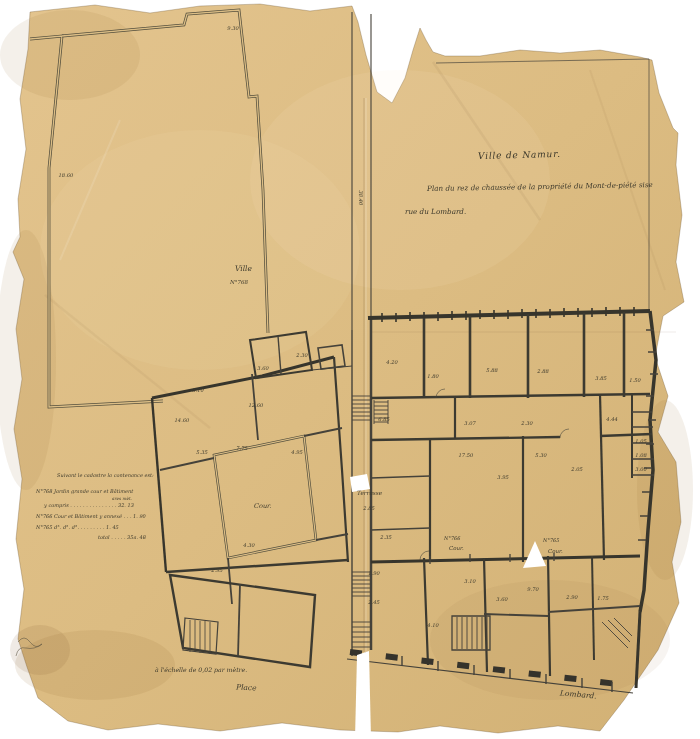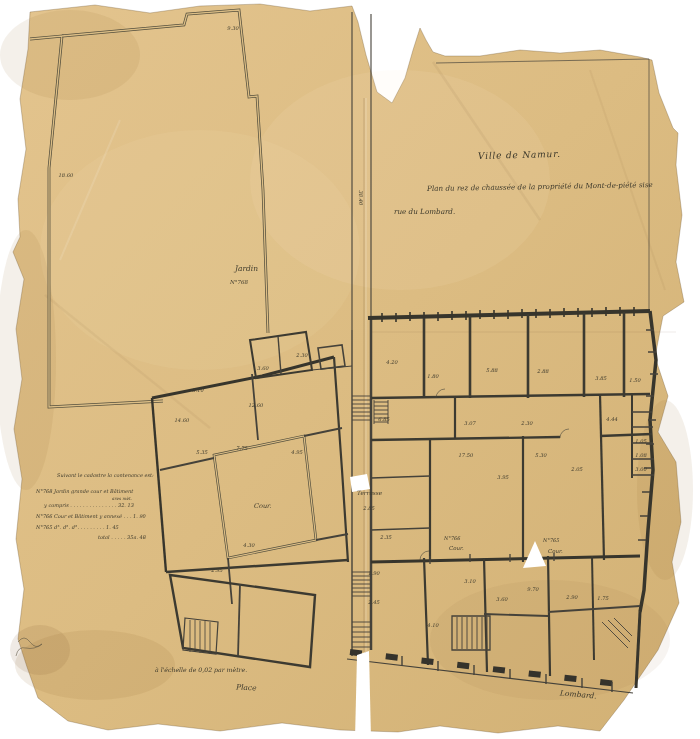--- a/index.html
+++ b/index.html
@@ -4,21 +4,21 @@
 <style>
   html,body{margin:0;padding:0;background:#ffffff;}
   .stage{position:relative;width:700px;height:739px;background:#ffffff;overflow:hidden;}
   .stage svg{position:absolute;left:0;top:0;}
   .labels{position:absolute;left:0;top:0;width:700px;height:739px;}
   .hand{position:absolute;font-family:"DejaVu Serif",serif;font-style:italic;color:#3e3a2c;white-space:nowrap;line-height:1;}
   .dim{position:absolute;font-family:"DejaVu Serif",serif;font-style:italic;font-size:5.2px;color:#3f3b2d;
        transform:translate(-50%,-50%);white-space:nowrap;line-height:1;}
   .lb-title1{left:478px;top:151px;font-size:9px;letter-spacing:.8px;transform:rotate(-1.5deg);}
   .lb-title2{left:427px;top:183px;font-size:7.2px;transform:rotate(-1deg);}
-  .lb-title3{left:394px;top:208px;font-size:7.2px;}
+  .lb-title3{left:405px;top:208px;font-size:7.2px;}
   .lb-jardin{left:235px;top:265px;font-size:7.5px;}
   .lb-jardin-no{left:230px;top:280px;font-size:5.5px;}
   .lb-cad-head{left:57px;top:473px;font-size:5px;}
   .lb-cad-r0{left:36px;top:489px;font-size:5px;}
   .lb-cad-colh{left:112px;top:497px;font-size:4.2px;}
   .lb-cad-r1{left:44px;top:503px;font-size:5px;}
   .lb-cad-r2{left:36px;top:514px;font-size:5px;}
   .lb-cad-r3{left:36px;top:525px;font-size:5px;}
   .lb-cad-total{left:98px;top:535px;font-size:5px;}
   .lb-terr{left:357px;top:491px;font-size:5.8px;}
@@ -147,21 +147,21 @@
     <path d="M523,568 L535,541 L546,566 Z"></path>
     <path d="M350,477 L367,474 L370,489 L352,492 Z"></path>
   </g>
 </svg>
 
 <div class="labels">
   <span class="hand lb-title1">Ville de Namur.</span>
   <span class="hand lb-title2">Plan du rez de chaussée de la propriété du Mont-de-piété sise</span>
   <span class="hand lb-title3">rue du Lombard.</span>
 
-  <span class="hand lb-jardin">Jardin</span>
+  <span class="hand lb-jardin">Ville</span>
   <span class="hand lb-jardin-no">N°768</span>
 
   <span class="hand lb-cad-head">Suivant le cadastre la contenance est:</span>
   <span class="hand lb-cad-r0">N°768 Jardin grande cour et Bâtiment</span>
   <span class="hand lb-cad-colh">ares mèt.</span>
   <span class="hand lb-cad-r1">y compris . . . . . . . . . . . . . . .   32. 13</span>
   <span class="hand lb-cad-r2">N°766 Cour et Bâtiment y annexé . . .   1. 90</span>
   <span class="hand lb-cad-r3">N°765  d°.   d°.   d°.  . . . . . . . .   1. 45</span>
   <span class="hand lb-cad-total">total . . . . .  35a. 48</span>
 

